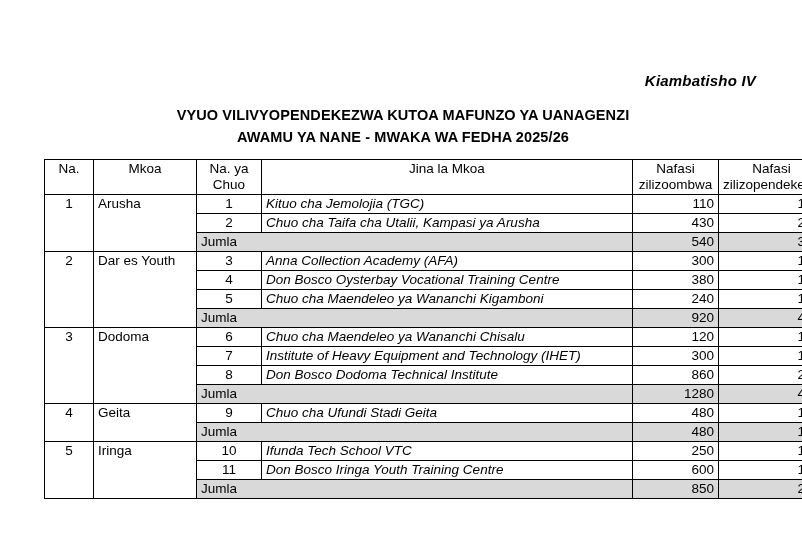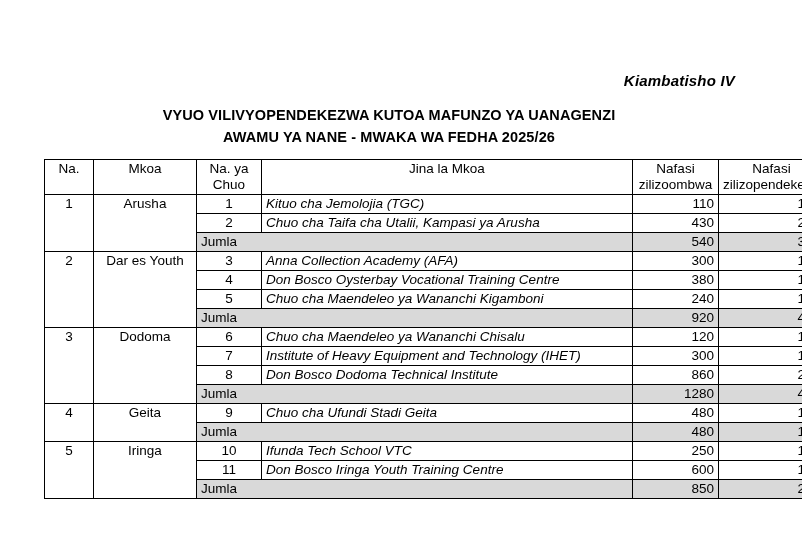--- a/index.html
+++ b/index.html
@@ -23,25 +23,26 @@
   .annex-label {
     position: absolute;
     top: 72px;
     left: 0;
     width: 735px;
     text-align: right;
     font-size: 15px;
     font-weight: bold;
     font-style: italic;
     letter-spacing: 0.2px;
+    padding-left: 21px;
   }
   .doc-title {
     position: absolute;
     top: 104px;
-    left: 24px;
+    left: 38px;
     width: 730px;
     text-align: center;
     font-size: 14.5px;
     font-weight: bold;
     line-height: 22px;
     letter-spacing: 0.1px;
   }
   .doc-title .line2 { display: block; }
 
   .table-wrap {
@@ -71,21 +72,21 @@
     padding-bottom: 2px;
   }
   th.h-na      { width: 40px; }
   th.h-mkoa    { width: 94px; }
   th.h-nachuo  { width: 56px; }
   th.h-jina    { width: 362px; }
   th.h-ombwa   { width: 77px; }
   th.h-pendek  { width: 97px; }
 
   td.c-na     { text-align: center; vertical-align: top; }
-  td.c-mkoa   { text-align: center; vertical-align: top; padding-left: 6px; }
+  td.c-mkoa   { text-align: left; vertical-align: top; padding-left: 6px; }
   td.c-nachuo { text-align: center; }
   td.c-jina   { text-align: left; padding-left: 6px; font-style: italic; }
   td.c-num    { text-align: right; padding-right: 6px; }
 
   tr.jumla td {
     background: #d9d9d9;
     font-weight: normal;
   }
   td.c-jumla-label {
     text-align: left;

